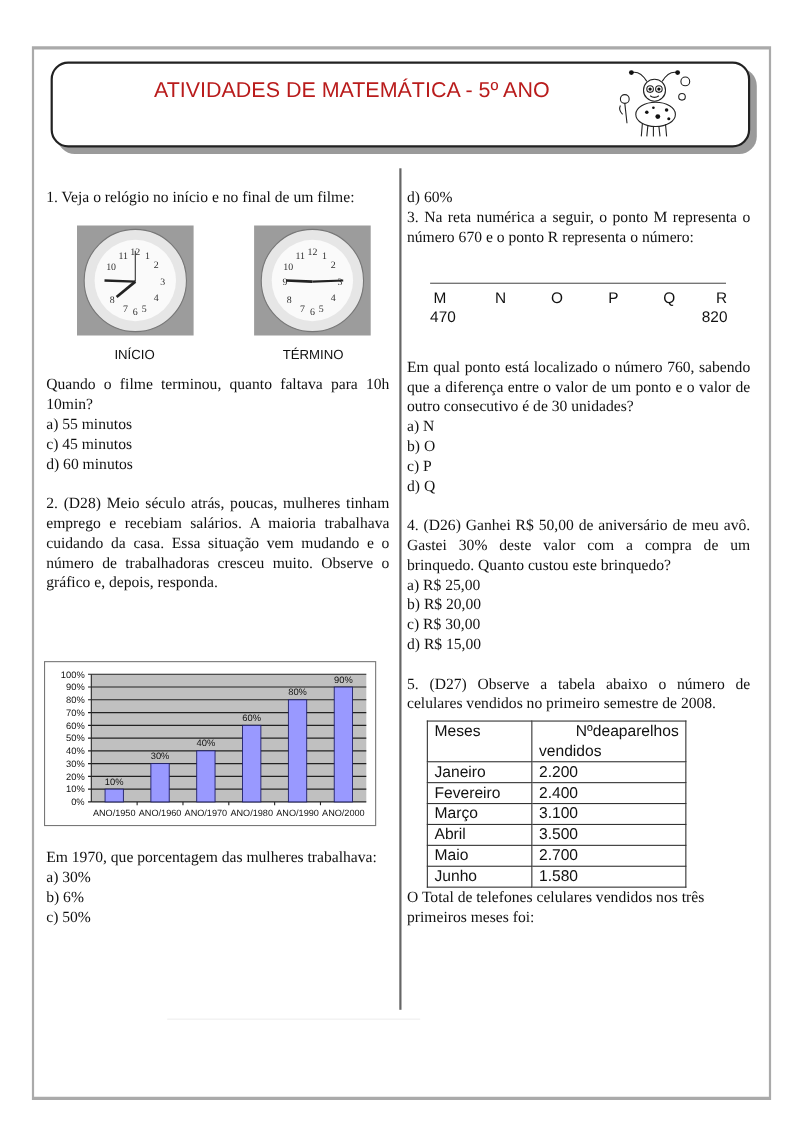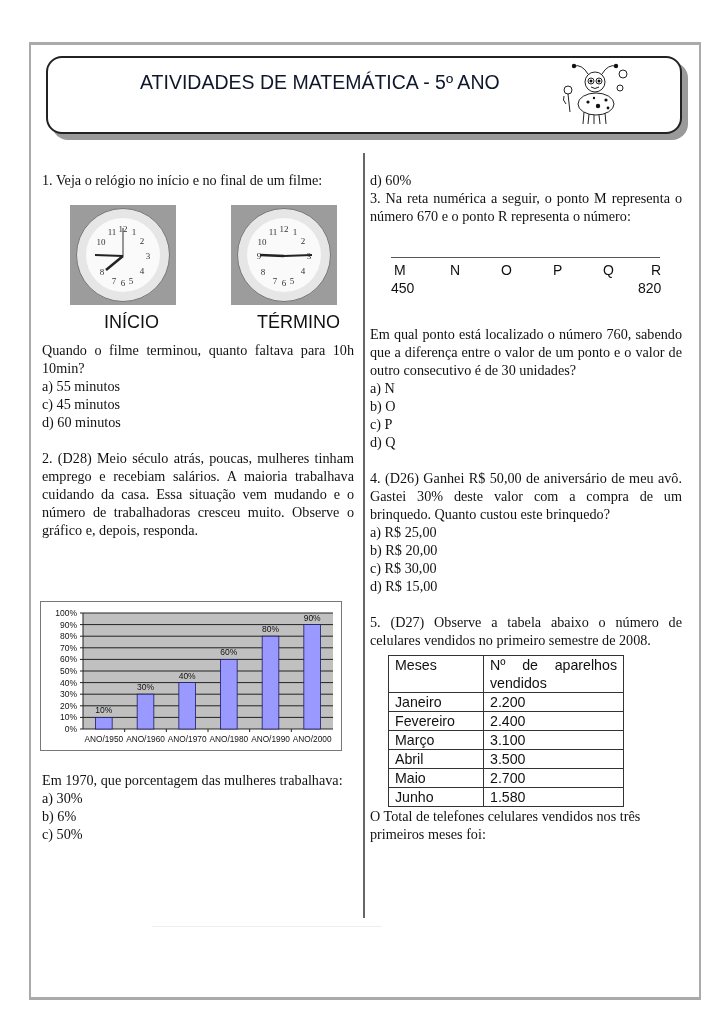--- a/index.html
+++ b/index.html
@@ -1,40 +1,40 @@
 <!DOCTYPE html>
 <html><head>
 <meta charset="utf-8">
 <style>
   html,body{margin:0;padding:0;background:#fff;}
   body{width:724px;height:1024px;position:relative;font-family:"Liberation Sans",sans-serif;color:#111;overflow:hidden;}
   .page-frame{position:absolute;left:29px;top:42px;width:672px;height:958px;border-top:3px solid #aaa;border-bottom:3px solid #aaa;border-left:2px solid #aaa;border-right:2px solid #aaa;box-sizing:border-box;}
   .header-box{position:absolute;left:46px;top:56px;width:632px;height:74px;border:2px solid #222;border-radius:16px;box-shadow:6px 6px 0 #9a9a9a;background:#fff;}
-  .header-title{position:absolute;left:92px;top:13px;font-size:19.5px;letter-spacing:0;color:#0f172a;}
+  .header-title{position:absolute;left:92px;top:13px;font-size:19.5px;letter-spacing:0;color:#b91c1c;}
   .mascot{position:absolute;left:510px;top:2px;width:78px;height:68px;}
   .col-divider{position:absolute;left:363px;top:153px;width:2px;height:765px;background:#666;}
   .col{position:absolute;font-size:14.2px;line-height:18px;}
   .col p{margin:0;font-family:Liberation Serif, serif;}
   .left-col{left:42px;top:171px;width:312px;}
   .right-col{left:370px;top:171px;width:312px;}
   .just{text-align:justify;}
   .gap{height:18px;}
   .clocks{position:relative;height:136px;margin-top:16px;}
   .clock-photo{position:absolute;top:0;width:106px;height:100px;background:#9c9c9c;}
   .clock-face{position:absolute;left:6px;top:3px;width:94px;height:94px;border-radius:50%;background:#e6e6e6;border:1px solid #777;box-sizing:border-box;}
   .clock-inner{position:absolute;left:9px;top:9px;width:74px;height:74px;border-radius:50%;background:#fafafa;}
-  .clock-label{position:absolute;top:108px;font-size:18px;}
+  .clock-label{position:absolute;top:108px;font-size:12px;}
   .chart-box{position:relative;width:300px;height:148px;border:1px solid #777;margin-top:62px;margin-left:-2px;}
   .numline{position:relative;height:56px;margin-top:26px;}
   .numline-bar{position:absolute;left:21px;right:22px;top:6px;height:1px;background:#555;}
   .nl-letter,.nl-value{position:absolute;font-size:14px;}
   table.sales{border-collapse:collapse;margin-left:18px;margin-top:6px;width:236px;font-size:14.2px;}
   table.sales td{border:1px solid #333;padding:0 6px;line-height:18px;vertical-align:top;}
   table.sales td:first-child{width:82px;}
-  .head-cell{display:flex;justify-content:space-between;}
+  .head-cell{display:flex;justify-content:flex-end;}
   .bottom-rule{position:absolute;left:152px;top:926px;width:230px;height:1px;background:#eee;}
 </style>
 </head>
 <body>
 
 <div class="page-frame"></div>
 
 <div class="header-box">
   <div class="header-title">ATIVIDADES DE MATEMÁTICA -  5º ANO</div>
   <svg class="mascot" viewBox="0 0 78 68">
@@ -204,21 +204,21 @@
   <p class="just">3. Na reta numérica a seguir, o ponto M representa o número 670 e o ponto R representa o número:</p>
 
   <div class="numline">
     <div class="numline-bar"></div>
     <span class="nl-letter" style="left:24px;top:10px;">M</span>
     <span class="nl-letter" style="left:80px;top:10px;">N</span>
     <span class="nl-letter" style="left:131px;top:10px;">O</span>
     <span class="nl-letter" style="left:183px;top:10px;">P</span>
     <span class="nl-letter" style="left:233px;top:10px;">Q</span>
     <span class="nl-letter" style="left:281px;top:10px;">R</span>
-    <span class="nl-value" style="left:21px;top:28px;">450</span>
+    <span class="nl-value" style="left:21px;top:28px;">470</span>
     <span class="nl-value" style="left:268px;top:28px;text-align:right;">820</span>
   </div>
 
   <div style="height:18px;"></div>
   <p class="just">Em qual ponto está localizado o número 760, sabendo que a diferença entre o valor de um ponto e o valor de outro consecutivo é de 30 unidades?</p>
   <p>a) N</p>
   <p>b) O</p>
   <p>c) P</p>
   <p>d) Q</p>
   <div class="gap"></div>

